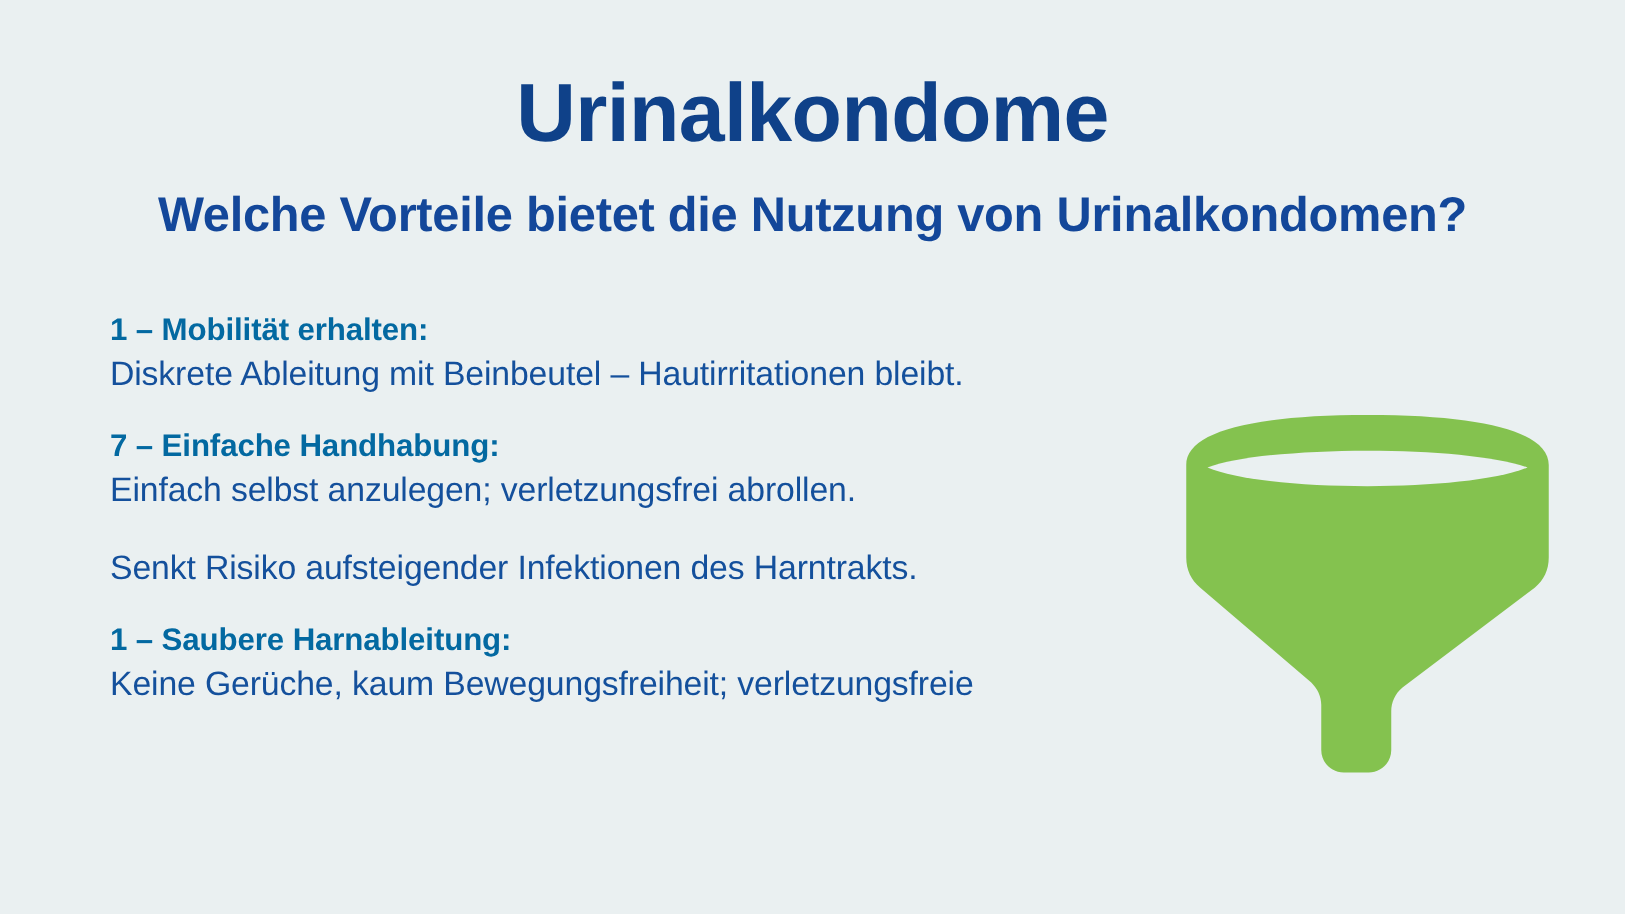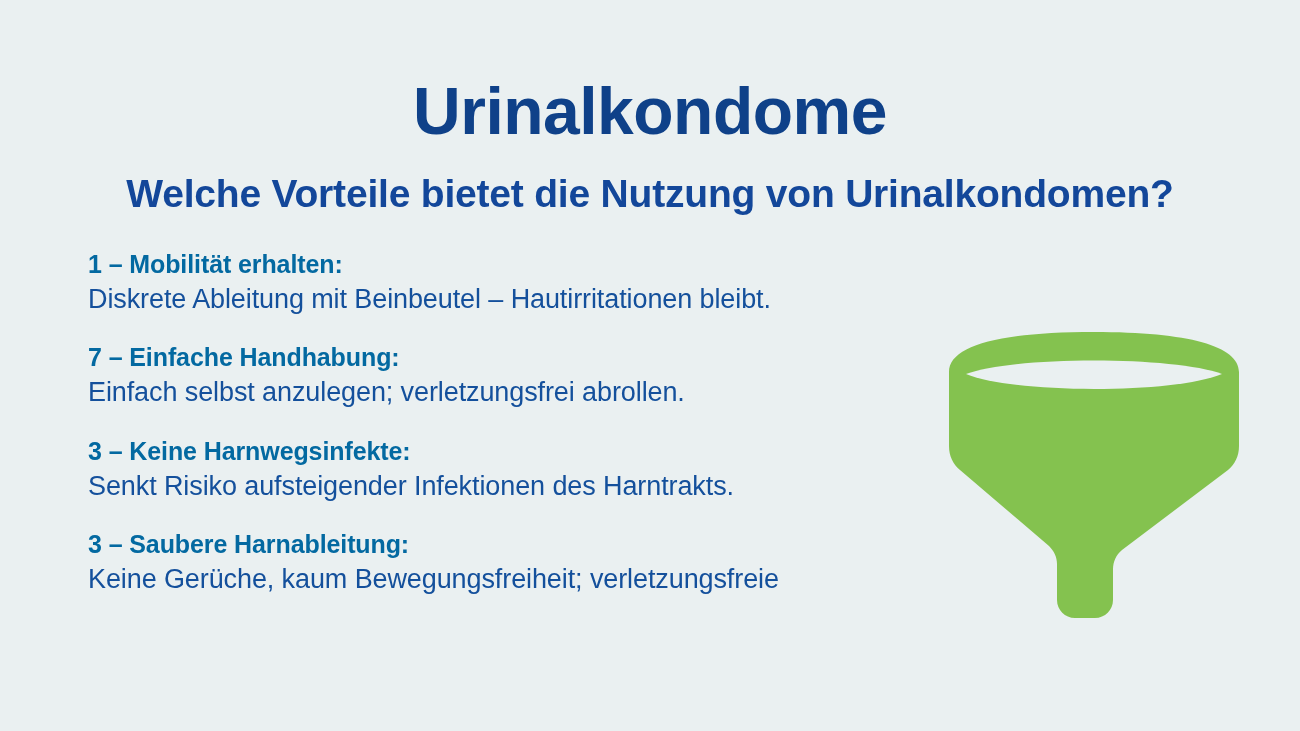--- a/index.html
+++ b/index.html
@@ -28,21 +28,21 @@
   .header {
     position: absolute;
     left: 0;
     top: 0;
     width: 1300px;
     text-align: center;
   }
 
   .main-title {
     margin: 0;
-    padding-top: 78px;
+    padding-top: 57px;
     font-size: 66px;
     line-height: 1.0;
     font-weight: 700;
     letter-spacing: -0.5px;
     color: #0f4189;
     font-family: "Liberation Sans", sans-serif;
   }
 
   .sub-title {
     margin: 12px;
@@ -119,26 +119,25 @@
       <div class="benefit-heading">1 – Mobilität erhalten:</div>
       <div class="benefit-body">Diskrete Ableitung mit Beinbeutel – Hautirritationen bleibt.</div>
     </div>
 
     <div class="benefit">
       <div class="benefit-heading">7 – Einfache Handhabung:</div>
       <div class="benefit-body">Einfach selbst anzulegen; verletzungsfrei abrollen.</div>
     </div>
 
     <div class="benefit">
-      <div class="benefit-heading">3 – Keine Harnwegsinfekte:</div>
       <div class="benefit-body">Senkt Risiko aufsteigender Infektionen des Harntrakts.</div>
     </div>
 
     <div class="benefit">
-      <div class="benefit-heading">3 – Saubere Harnableitung:</div>
+      <div class="benefit-heading">1 – Saubere Harnableitung:</div>
       <div class="benefit-body">Keine Gerüche, kaum Bewegungsfreiheit; verletzungsfreie</div>
     </div>
 
   </div>
 
   <div class="funnel-wrap">
     <svg viewBox="0 0 300 300" xmlns="http://www.w3.org/2000/svg">
       <defs>
         <clipPath id="lensClip">
 

